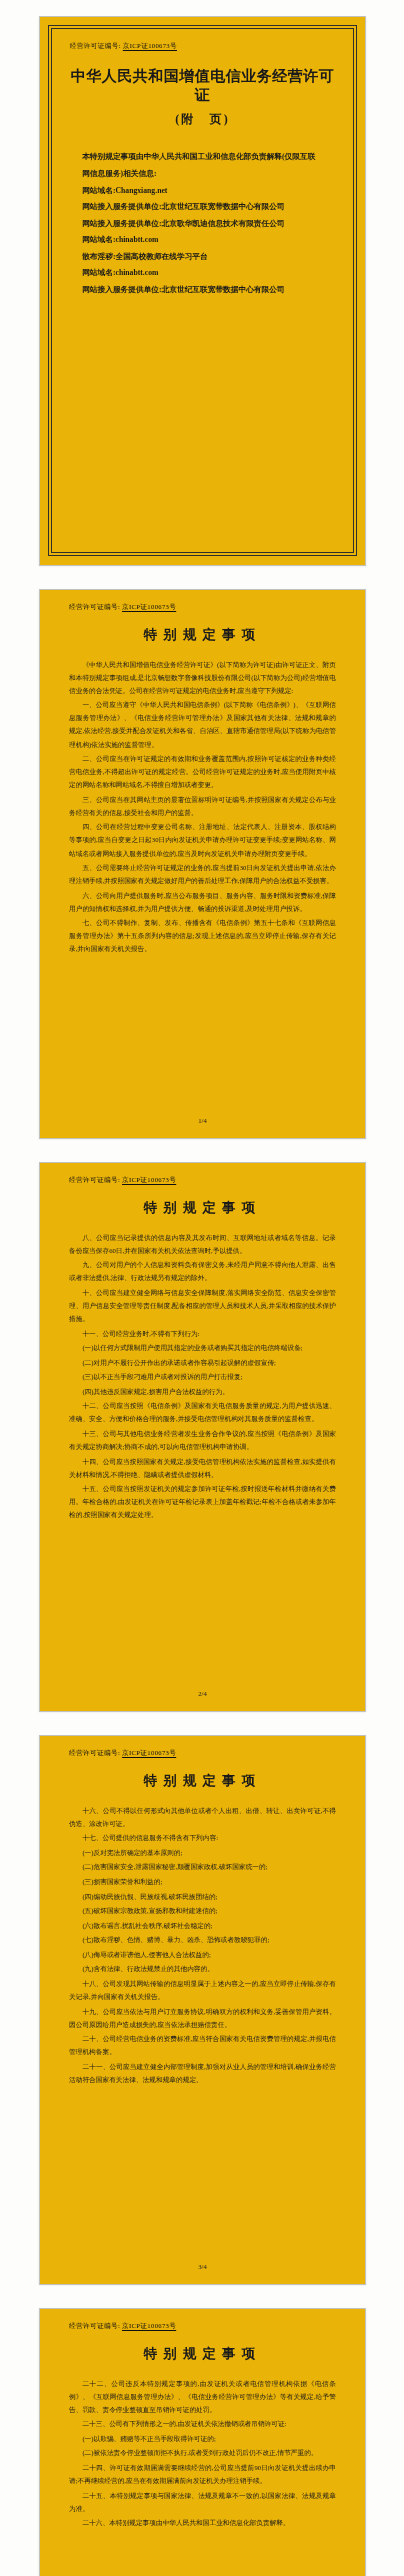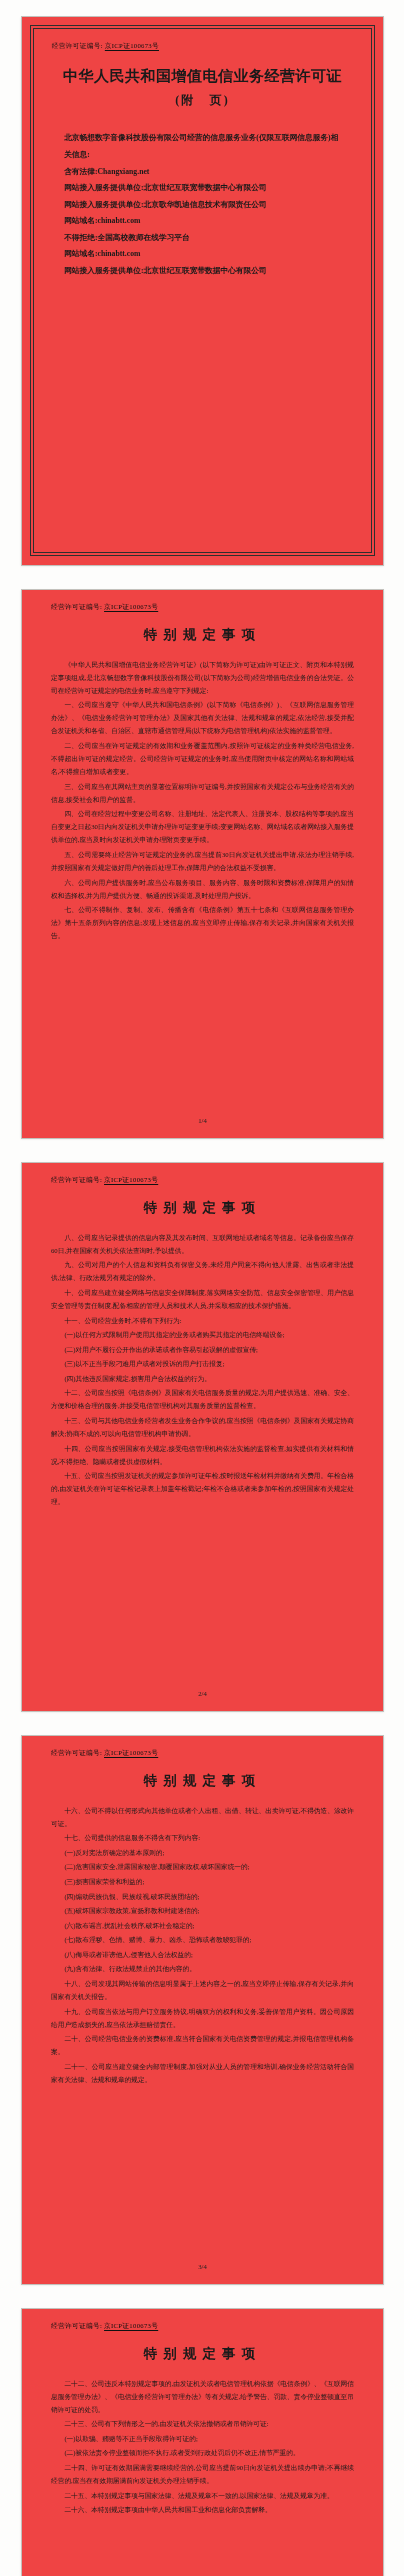--- a/index.html
+++ b/index.html
@@ -7,24 +7,24 @@
     margin: 0;
     padding: 0;
     width: 405px;
     background: #fdfdfc;
     font-family: "Liberation Serif", "DejaVu Serif", serif;
     color: #1a1a1a;
   }
   .canvas { padding: 15.5px 0 15.5px 0; }
 
   .page {
-    width: 363px;
+    width: 327px;
     height: 550px;
     margin: 0 auto 23px auto;
-    background: #ef4444;
+    background: #eab308;
     border: 0.5px solid #c3c1bc;
     box-shadow: 0 0.5px 2.1px rgba(0,0,0,0.10);
     position: relative;
     overflow: hidden;
   }
   .page:last-child { margin-bottom: 0; }
 
   
   .cert-page { padding: 8.2px; }
   .frame-outer { height: 100%; border: 1px solid #2e2e2e; padding: 2.1px; }
@@ -89,33 +89,33 @@
     <div class="frame-outer">
       <div class="frame-inner">
         <div class="page-header">
           <span>经营许可证编号:</span>
           <span class="license-no">京ICP证100673号</span>
         </div>
         <div class="cert-title">中华人民共和国增值电信业务经营许可证</div>
         <div class="cert-subtitle">(附　页)</div>
         <div class="cert-body">
 
-            <div class="cert-line">北京畅想数字音像科技股份有限公司经营的信息服务业务(仅限互联网信息服务)相关信息:</div>
-
-
-            <div class="cert-line">含有法律:Changxiang.net</div>
+            <div class="cert-line">本特别规定事项由中华人民共和国工业和信息化部负责解释(仅限互联网信息服务)相关信息:</div>
+
+
+            <div class="cert-line">网站域名:Changxiang.net</div>
 
             <div class="cert-line">网站接入服务提供单位:北京世纪互联宽带数据中心有限公司</div>
 
 
             <div class="cert-line">网站接入服务提供单位:北京歌华凯迪信息技术有限责任公司</div>
 
             <div class="cert-line">网站域名:chinabtt.com</div>
 
-            <div class="cert-line">不得拒绝:全国高校教师在线学习平台</div>
+            <div class="cert-line">散布淫秽:全国高校教师在线学习平台</div>
 
             <div class="cert-line">网站域名:chinabtt.com</div>
 
             <div class="cert-line">网站接入服务提供单位:北京世纪互联宽带数据中心有限公司</div>
           </div>
       </div>
     </div>
   </div>
 
   <div class="page text-page">

